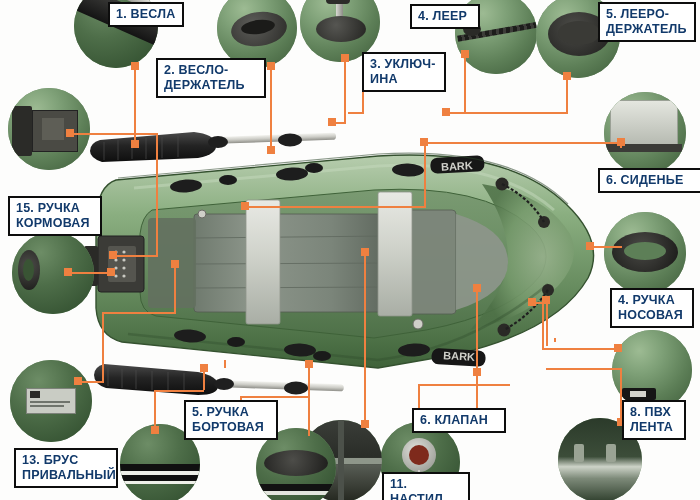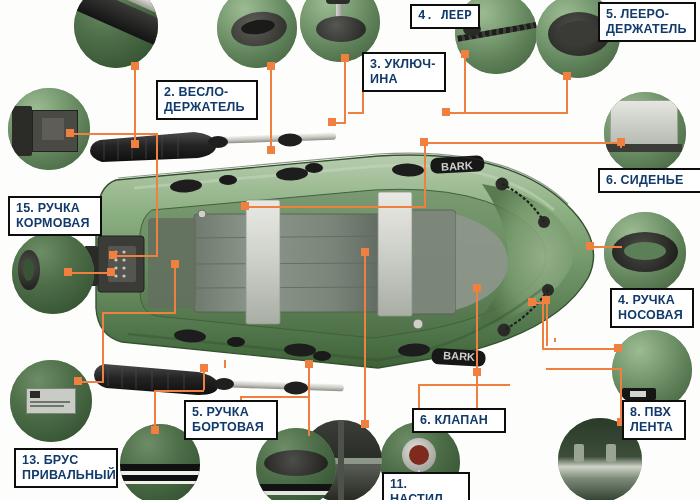--- a/index.html
+++ b/index.html
@@ -419,28 +419,29 @@
   <div class="line lh" style="left:68px;top:272px;width:42px;"></div>
   <div class="dot" style="left:64px;top:268px;"></div>
   <div class="dot" style="left:107px;top:268px;"></div>
 
   <div class="line lh" style="left:70px;top:133px;width:88px;"></div>
   <div class="line lv" style="left:156px;top:133px;height:124px;"></div>
   <div class="line lh" style="left:112px;top:255px;width:46px;"></div>
   <div class="dot" style="left:66px;top:129px;"></div>
   <div class="dot" style="left:109px;top:251px;"></div>
 
-
-  <div class="label" style="left:156px;top:58px;width:102px;margin-top:22px;">2. ВЕСЛО-
+  <div class="label" style="left:108px;top:2px;width:76px;">1. ВЕСЛА</div>
+
+  <div class="label" style="left:156px;top:58px;width:110px;">2. ВЕСЛО-
 ДЕРЖАТЕЛЬ</div>
 
   <div class="label" style="left:362px;top:52px;width:84px;">3. УКЛЮЧ-
 ИНА</div>
 
-  <div class="label" style="left:410px;top:4px;width:70px;font-family:Liberation Mono, monospace;">4. ЛЕЕР</div>
+  <div class="label" style="left:410px;top:4px;width:70px;">4. ЛЕЕР</div>
 
   <div class="label" style="left:598px;top:2px;width:98px;">5. ЛЕЕРО-
 ДЕРЖАТЕЛЬ</div>
 
   <div class="label" style="left:598px;top:168px;width:104px;">6. СИДЕНЬЕ</div>
 
   <div class="label" style="left:610px;top:288px;width:84px;">4. РУЧКА
 НОСОВАЯ</div>
 
   <div class="label" style="left:622px;top:400px;width:64px;">8. ПВХ

